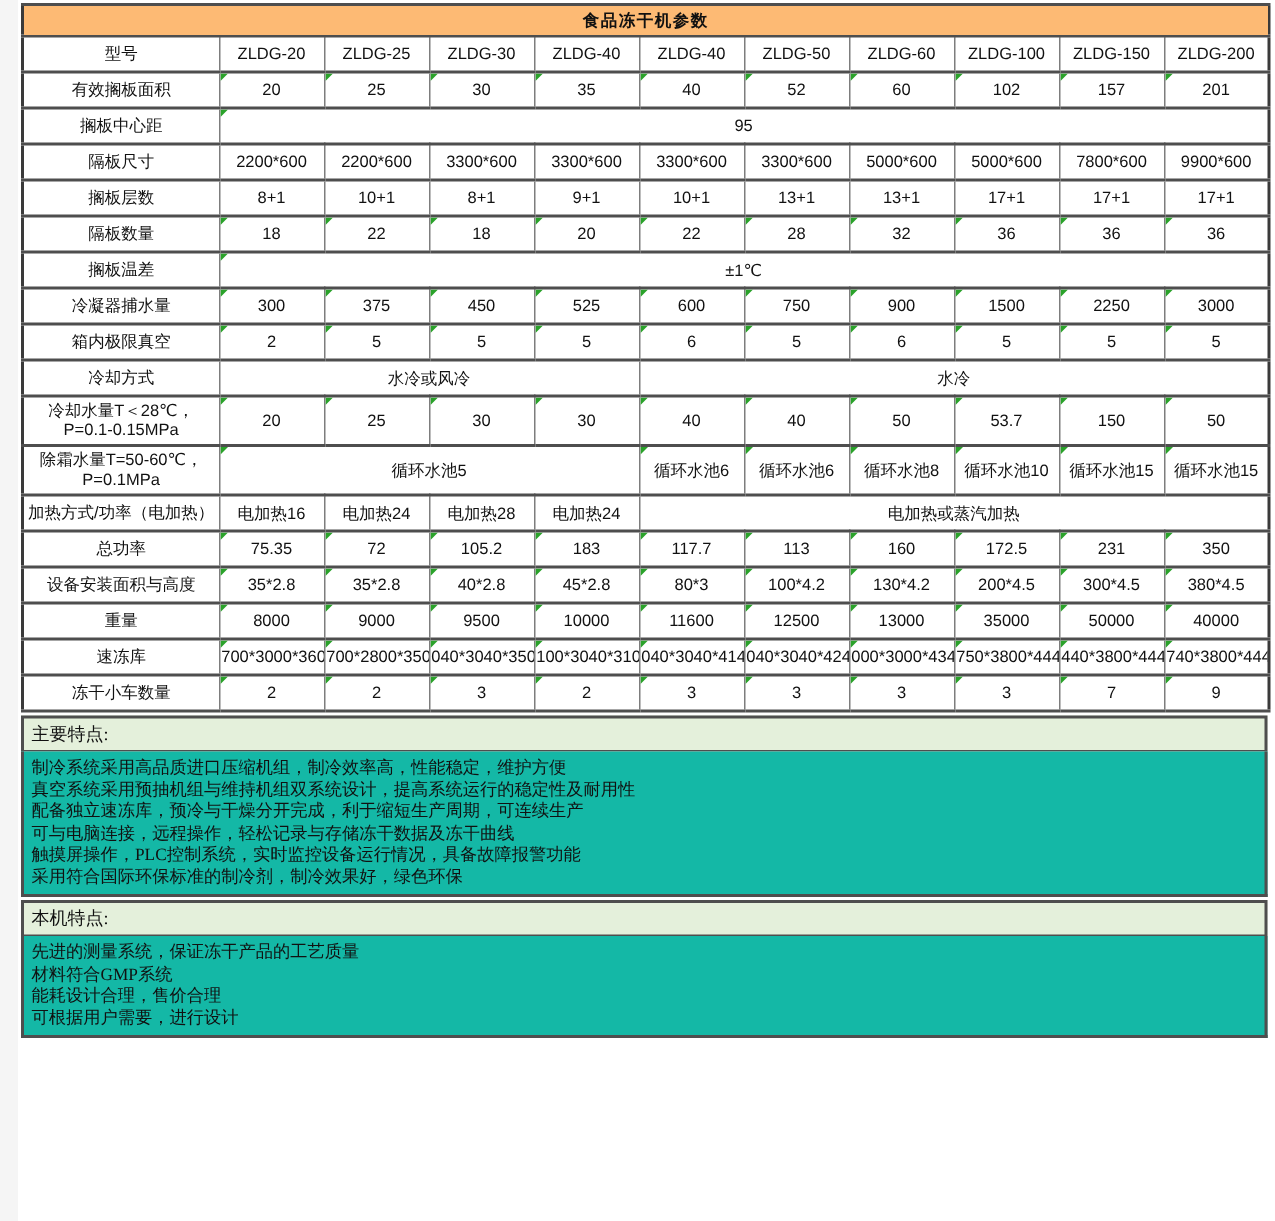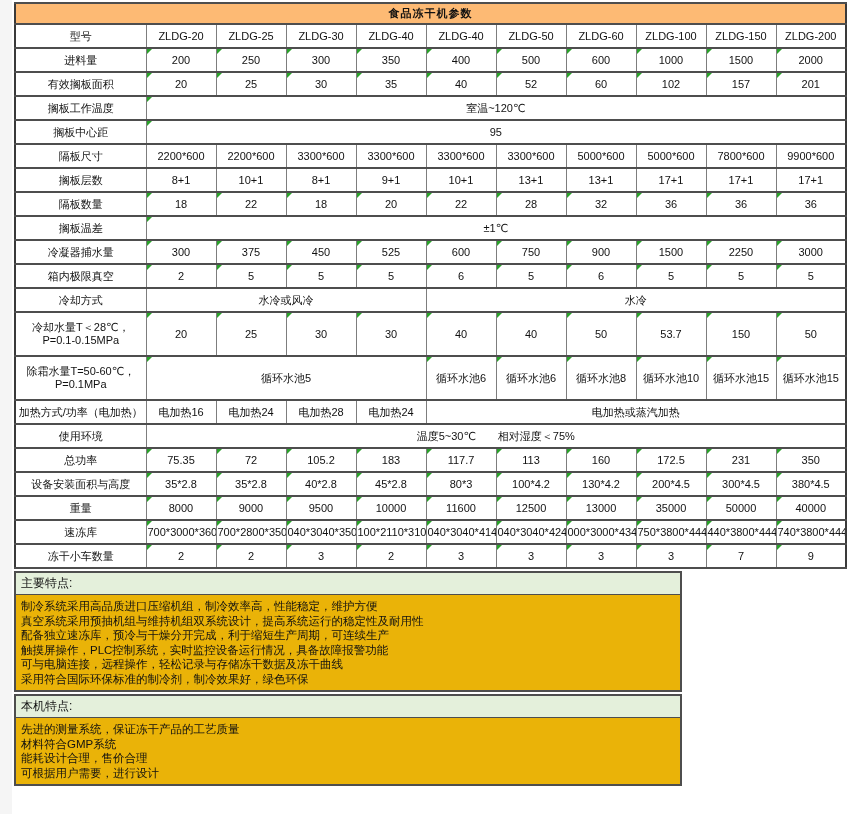--- a/index.html
+++ b/index.html
@@ -15,40 +15,40 @@
     border-collapse:collapse;table-layout:fixed;width:831px;
     border:2px solid #3a3a3a;
   }
   table.params td{
     border-left:1px solid #7d7d7d;border-right:1px solid #7d7d7d;
     border-top:2px solid #4e4e4e;border-bottom:2px solid #4e4e4e;
     font-size:11px;text-align:center;vertical-align:middle;
     padding:0 1px;overflow:hidden;position:relative;
   }
   tr.rrow{height:24px;}
-  tr.tall{height:44px;}
+  tr.tall{height:33px;}
   tr.title-row{height:21px;}
   td.title{
     background:#fdba74;font-size:15px;font-weight:bold;letter-spacing:1px;
   }
   td.label{white-space:pre;line-height:13px;}
   td.cell{white-space:nowrap;}
   td.marker::before{
     content:"";position:absolute;top:0;left:0;width:0;height:0;
     border-top:5px solid #2aa22a;border-right:5px solid transparent;
   }
 
-  .section{width:668px;margin-top:2px;}
+  .section{width:831px;margin-top:2px;font-family:Liberation Serif, serif;}
   .sec-head{
     background:#e4f0db;border:2px solid #4e4e4e;border-bottom:1px solid #4e4e4e;
     height:21px;line-height:21px;padding-left:5px;font-size:12px;
   }
   .sec-body{
     border:2px solid #4e4e4e;border-top:none;
-    padding:4px 0 4px 5px;font-size:11.5px;line-height:14.5px;background:#eab308;
+    padding:4px 0 4px 5px;font-size:11.5px;line-height:14.5px;background:#14b8a6;
   }
   .sec-line{white-space:nowrap;}
 </style>
 </head>
 <body>
 
 <div class="left-strip"></div>
 
 <div class="page">
   <table class="params">
@@ -76,48 +76,31 @@
           <td class="cell">ZLDG-30</td>
           <td class="cell">ZLDG-40</td>
           <td class="cell">ZLDG-40</td>
           <td class="cell">ZLDG-50</td>
           <td class="cell">ZLDG-60</td>
           <td class="cell">ZLDG-100</td>
           <td class="cell">ZLDG-150</td>
           <td class="cell">ZLDG-200</td>
         </tr>
         <tr class="rrow">
-          <td class="label">进料量</td>
-          <td class="cell marker">200</td>
-          <td class="cell marker">250</td>
-          <td class="cell marker">300</td>
-          <td class="cell marker">350</td>
-          <td class="cell marker">400</td>
-          <td class="cell marker">500</td>
-          <td class="cell marker">600</td>
-          <td class="cell marker">1000</td>
-          <td class="cell marker">1500</td>
-          <td class="cell marker">2000</td>
-        </tr>
-        <tr class="rrow">
           <td class="label">有效搁板面积</td>
           <td class="cell marker">20</td>
           <td class="cell marker">25</td>
           <td class="cell marker">30</td>
           <td class="cell marker">35</td>
           <td class="cell marker">40</td>
           <td class="cell marker">52</td>
           <td class="cell marker">60</td>
           <td class="cell marker">102</td>
           <td class="cell marker">157</td>
           <td class="cell marker">201</td>
-        </tr>
-        <tr class="rrow">
-          <td class="label">搁板工作温度</td>
-          <td class="cell marker" colspan="10">室温~120℃</td>
         </tr>
         <tr class="rrow">
           <td class="label">搁板中心距</td>
           <td class="cell marker" colspan="10">95</td>
         </tr>
         <tr class="rrow">
           <td class="label">隔板尺寸</td>
           <td class="cell">2200*600</td>
           <td class="cell">2200*600</td>
           <td class="cell">3300*600</td>
@@ -217,24 +200,20 @@
         </tr>
         <tr class="rrow">
           <td class="label">加热方式/功率（电加热）</td>
           <td class="cell">电加热16</td>
           <td class="cell">电加热24</td>
           <td class="cell">电加热28</td>
           <td class="cell">电加热24</td>
           <td class="cell" colspan="6">电加热或蒸汽加热</td>
         </tr>
         <tr class="rrow">
-          <td class="label">使用环境</td>
-          <td class="cell" colspan="10">温度5~30℃　　相对湿度＜75%</td>
-        </tr>
-        <tr class="rrow">
           <td class="label">总功率</td>
           <td class="cell marker">75.35</td>
           <td class="cell marker">72</td>
           <td class="cell marker">105.2</td>
           <td class="cell marker">183</td>
           <td class="cell marker">117.7</td>
           <td class="cell marker">113</td>
           <td class="cell marker">160</td>
           <td class="cell marker">172.5</td>
           <td class="cell marker">231</td>
@@ -264,21 +243,21 @@
           <td class="cell marker">13000</td>
           <td class="cell marker">35000</td>
           <td class="cell marker">50000</td>
           <td class="cell marker">40000</td>
         </tr>
         <tr class="rrow">
           <td class="label">速冻库</td>
           <td class="cell marker">700*3000*360</td>
           <td class="cell marker">700*2800*350</td>
           <td class="cell marker">040*3040*350</td>
-          <td class="cell marker">100*2110*310</td>
+          <td class="cell marker">100*3040*310</td>
           <td class="cell marker">040*3040*414</td>
           <td class="cell marker">040*3040*424</td>
           <td class="cell marker">000*3000*434</td>
           <td class="cell marker">750*3800*444</td>
           <td class="cell marker">440*3800*444</td>
           <td class="cell marker">740*3800*444</td>
         </tr>
         <tr class="rrow">
           <td class="label">冻干小车数量</td>
           <td class="cell marker">2</td>
@@ -294,22 +273,22 @@
         </tr>
       </tbody>
   </table>
 
   <div class="section">
     <div class="sec-head">主要特点:</div>
     <div class="sec-body" id="sec-body-0">
         <div class="sec-line">制冷系统采用高品质进口压缩机组，制冷效率高，性能稳定，维护方便</div>
         <div class="sec-line">真空系统采用预抽机组与维持机组双系统设计，提高系统运行的稳定性及耐用性</div>
         <div class="sec-line">配备独立速冻库，预冷与干燥分开完成，利于缩短生产周期，可连续生产</div>
+        <div class="sec-line">可与电脑连接，远程操作，轻松记录与存储冻干数据及冻干曲线</div>
         <div class="sec-line">触摸屏操作，PLC控制系统，实时监控设备运行情况，具备故障报警功能</div>
-        <div class="sec-line">可与电脑连接，远程操作，轻松记录与存储冻干数据及冻干曲线</div>
         <div class="sec-line">采用符合国际环保标准的制冷剂，制冷效果好，绿色环保</div>
       </div>
   </div>
 
   <div class="section">
     <div class="sec-head">本机特点:</div>
     <div class="sec-body" id="sec-body-1">
         <div class="sec-line">先进的测量系统，保证冻干产品的工艺质量</div>
         <div class="sec-line">材料符合GMP系统</div>
         <div class="sec-line">能耗设计合理，售价合理</div>

